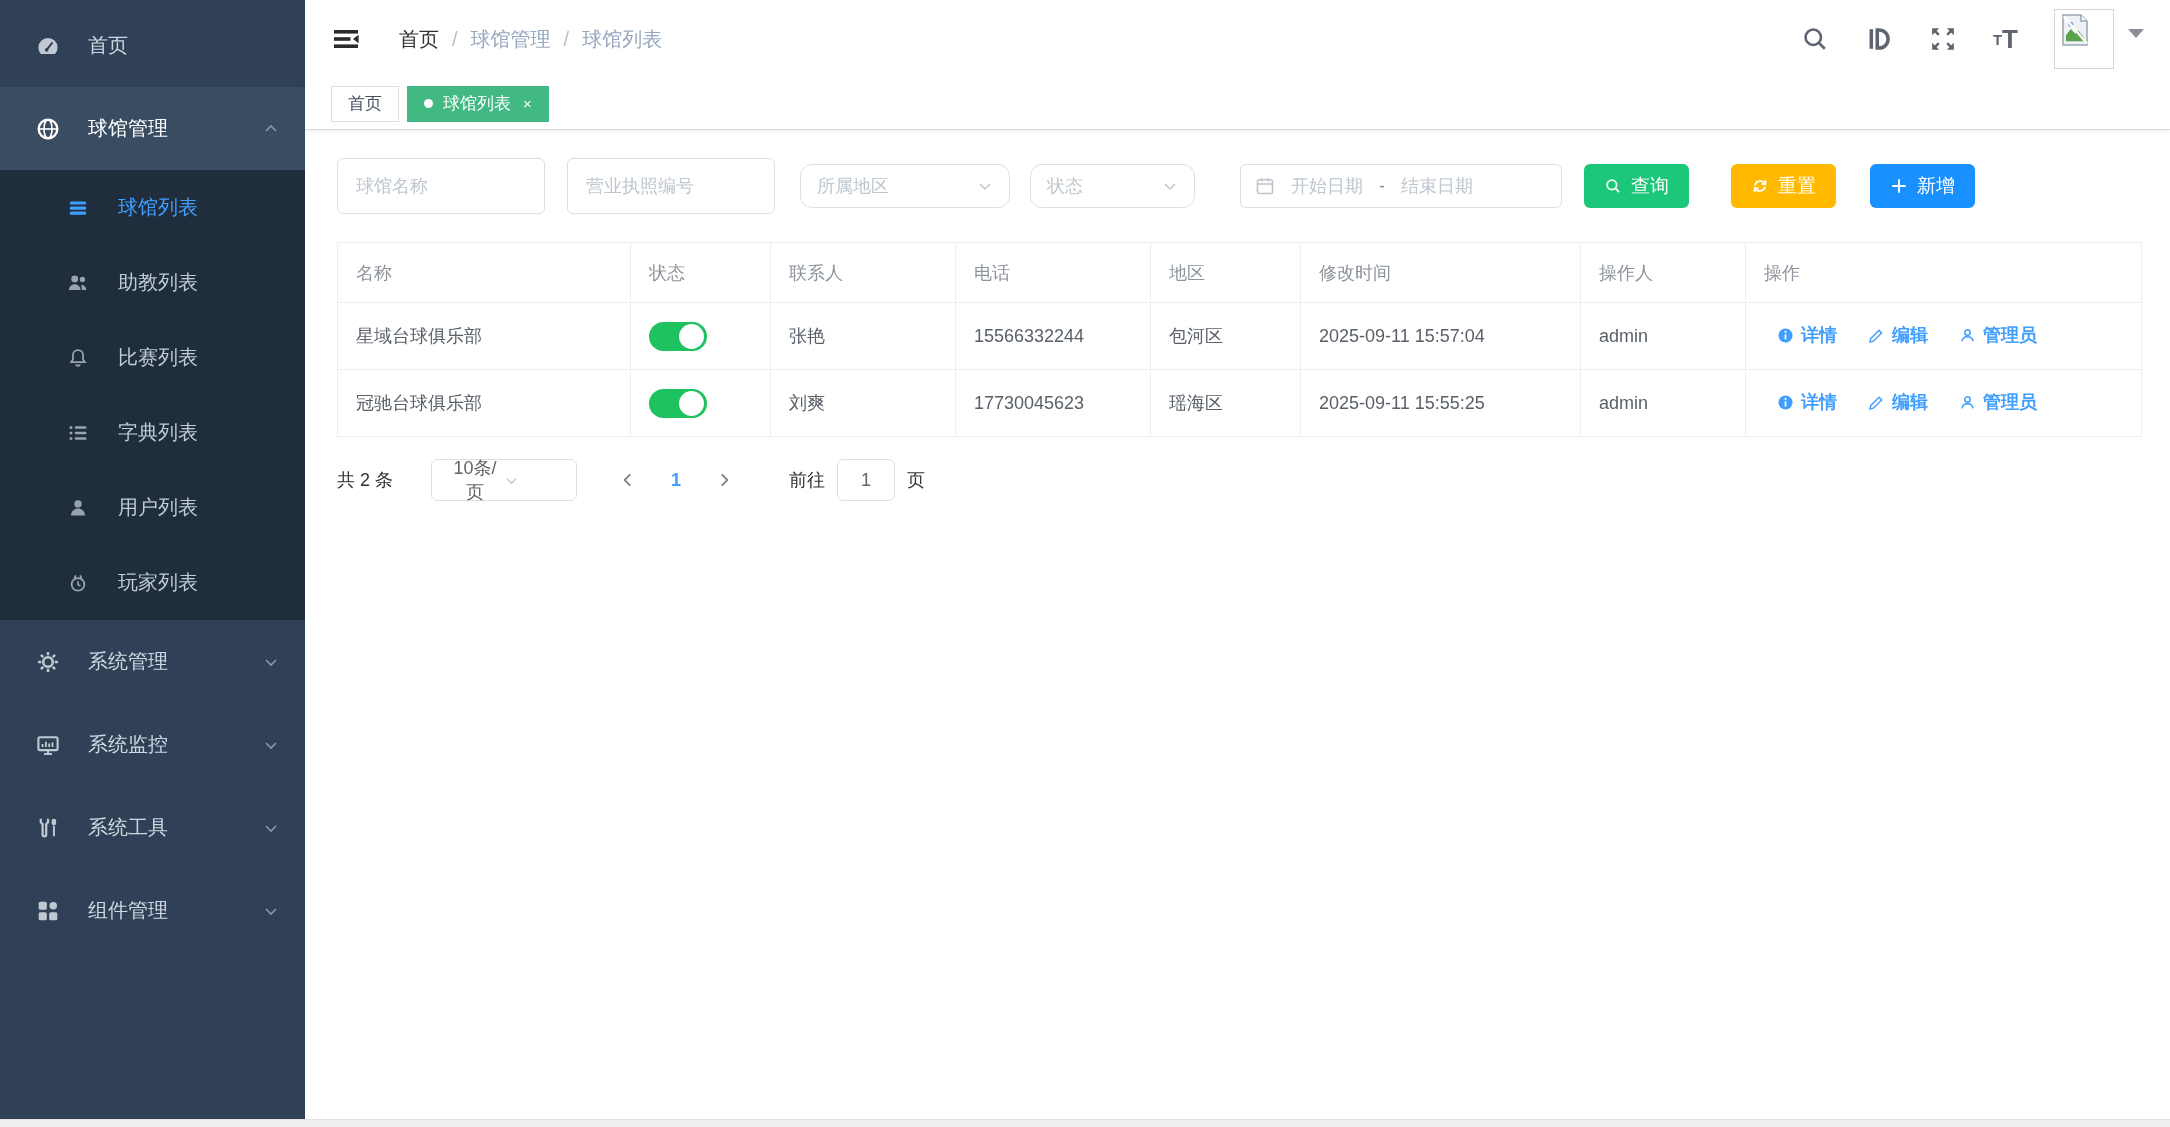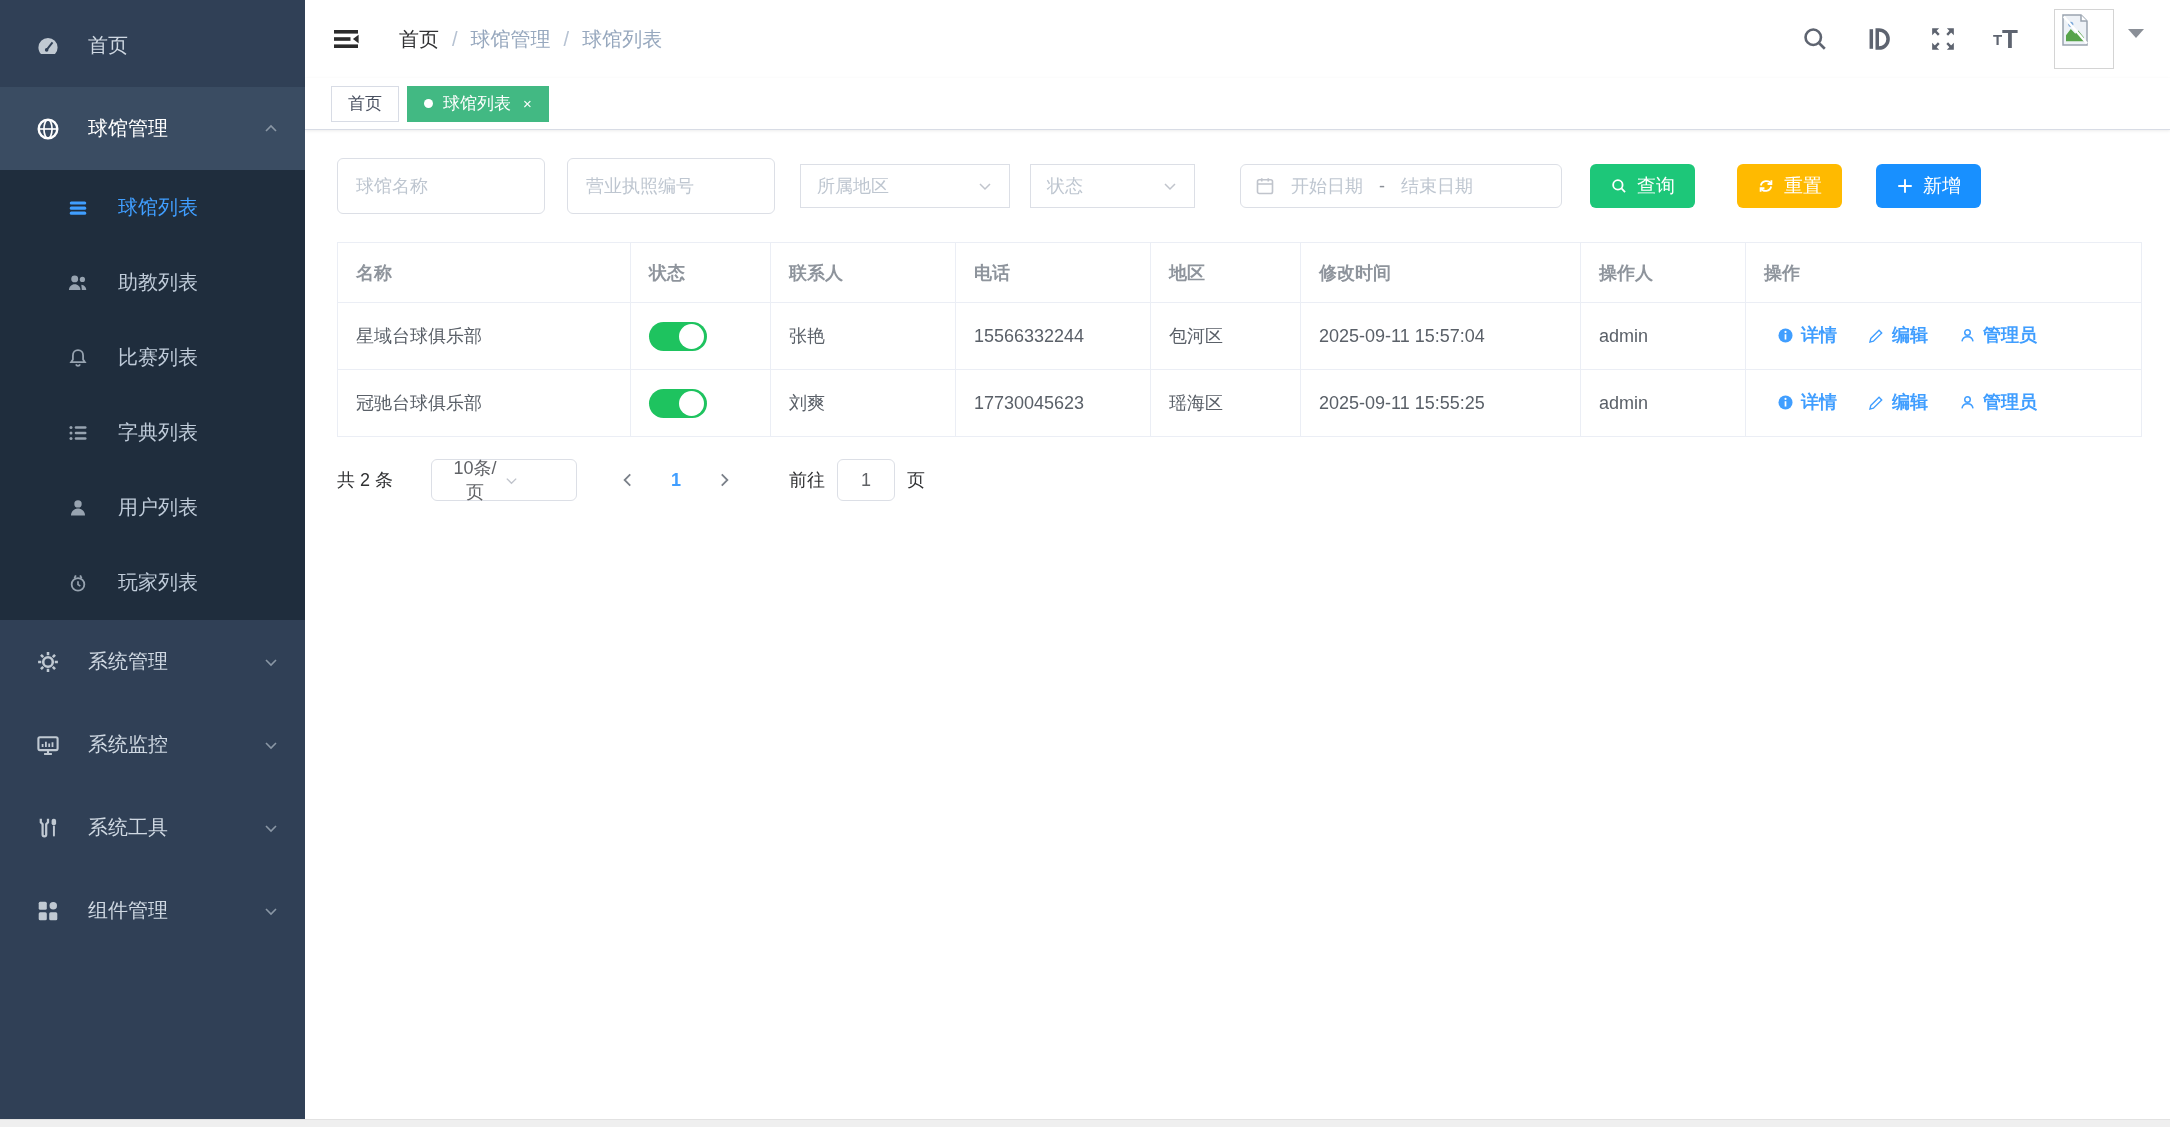--- a/index.html
+++ b/index.html
@@ -44,35 +44,35 @@
   .tag { height:36px; display:inline-flex; align-items:center; padding:0 16px; border:1px solid #d8dce5; background:#fff; color:#495060; font-size:17px; cursor:pointer; }
   .tag.active { background:#42b983; border-color:#42b983; color:#fff; }
   .tag .dot { width:9px; height:9px; border-radius:50%; background:#fff; margin-right:10px; }
   .tag .close { margin-left:12px; font-size:15px; cursor:pointer; line-height:1; }
 
   
   .content { padding:28px 28px 0 32px; }
   .filters { display:flex; align-items:center; }
   .f-input { height:56px; border:1px solid #dcdfe6; border-radius:6px; font-size:18px; color:#606266; padding:0 18px; outline:none; }
   .f-input::placeholder { color:#bec6d0; }
-  .sel { height:44px; border:1px solid #dcdfe6; border-radius:0; display:flex; align-items:center; padding:0 16px; color:#bec6d0; font-size:18px; cursor:pointer; }
+  .sel { height:44px; border:1px solid #dcdfe6; border-radius:12px; display:flex; align-items:center; padding:0 16px; color:#bec6d0; font-size:18px; cursor:pointer; }
   .sel .sel-text { flex:1; }
   .chev-svg { color:#c0c4cc; }
   .daterange { height:44px; width:322px; border:1px solid #dcdfe6; border-radius:6px; display:flex; align-items:center; padding:0 14px; gap:16px; color:#bec6d0; font-size:18px; }
   .btn { height:44px; border:none; border-radius:6px; color:#fff; font-size:19px; display:inline-flex; align-items:center; justify-content:center; padding:0 20px; gap:9px; cursor:pointer; }
-  .btn-search { background:#1dc779; margin-left:28px;font-family:Liberation Mono, monospace; }
+  .btn-search { background:#1dc779; margin-left:22px;font-family:Liberation Mono, monospace; }
   .btn-reset  { background:#ffba00; margin-left:42px; }
   .btn-add    { background:#1890ff; margin-left:34px; }
   .w208{width:208px;margin-right:22px} .w208b{width:208px;margin-right:25px}
   .w210{width:210px;margin-right:20px} .w165{width:165px;margin-right:45px}
 
   
   table.grid { margin-top:28px; border-collapse:collapse; width:1804px; table-layout:fixed; }
   .grid th, .grid td { border:1px solid #ebeef5; padding:0 18px; font-size:18px; text-align:left; overflow:hidden; white-space:nowrap; }
-  .grid th { color:#8e949c; font-weight:bold; height:60px; }
+  .grid th { color:#8e949c; font-weight:normal; height:60px; }
   .grid td { color:#5a6068; height:67px; }
   .grid .center { text-align:left; }
   .switch { width:58px; height:29px; border-radius:15px; background:#1ec35f; position:relative; display:inline-block; vertical-align:middle; cursor:pointer; }
   .switch .knob { position:absolute; right:3px; top:2px; width:25px; height:25px; border-radius:50%; background:#fff; }
   .actions a { color:#409eff; text-decoration:none; font-size:18px; display:inline-flex; align-items:center; gap:7px; margin:0 13px; cursor:pointer;font-weight:bold; }
 
   
   .pagination { display:flex; align-items:center; margin-top:22px; font-size:18px; color:#303133; }
   .pg-total { margin-right:38px; }
   .pg-size { width:146px; height:42px; border:1px solid #dcdfe6; border-radius:6px; display:flex; align-items:center; padding:0 14px; color:#606266; margin-right:34px; cursor:pointer; }

